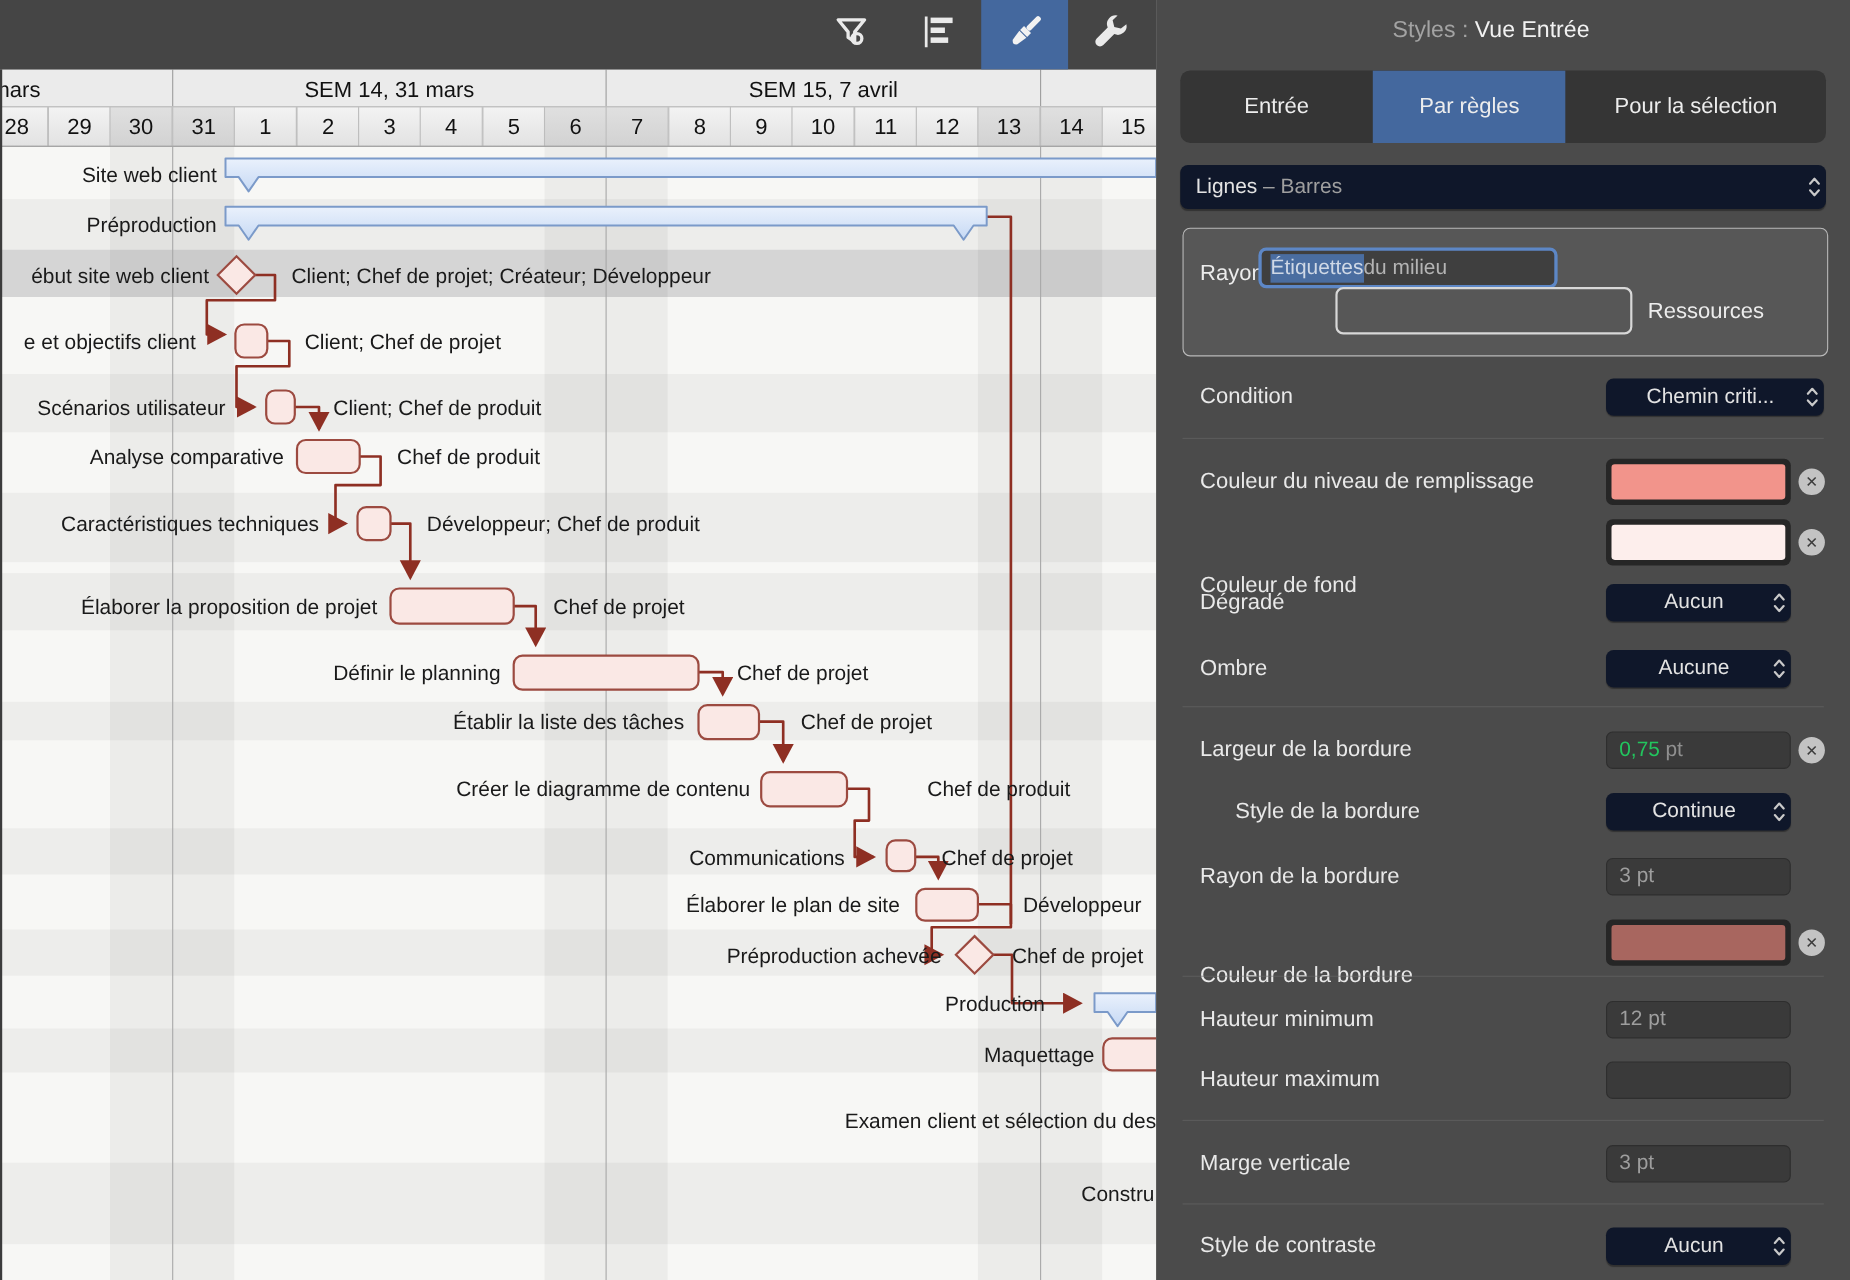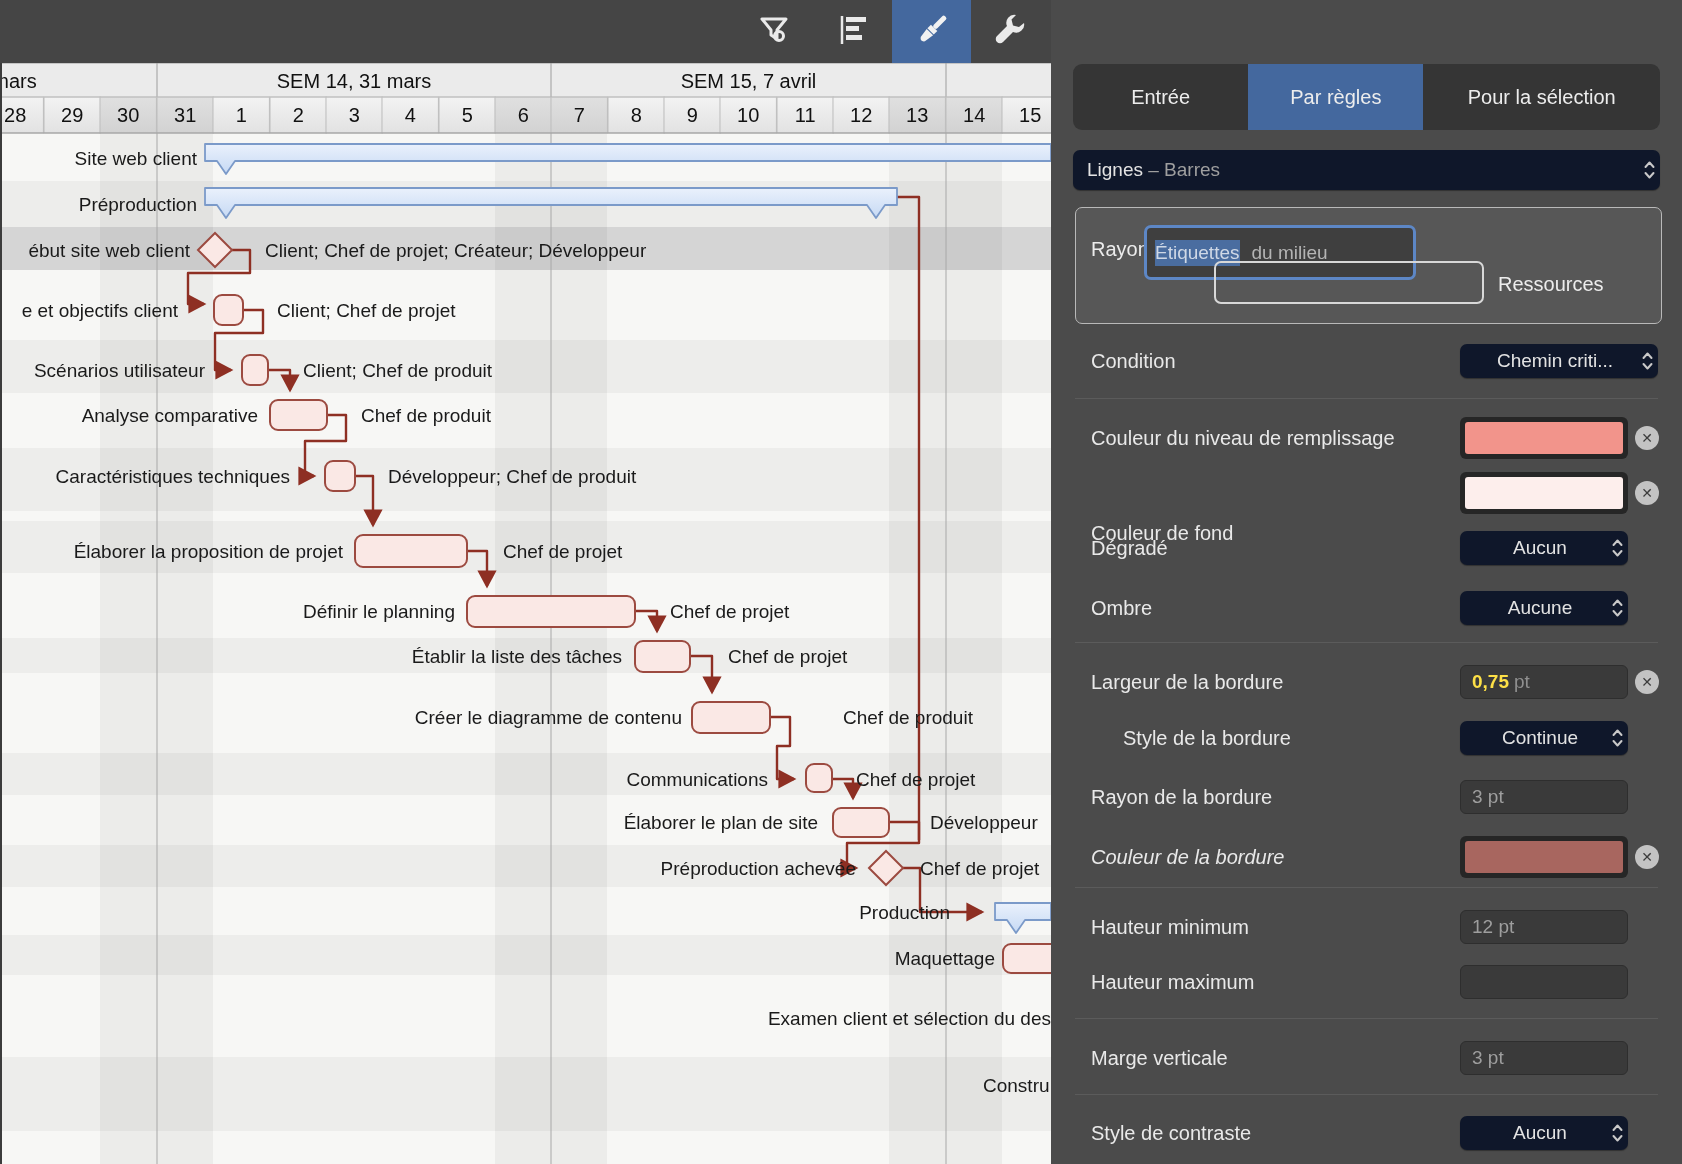--- a/index.html
+++ b/index.html
@@ -16,21 +16,21 @@
   #tabbar{position:absolute;left:22px;top:64px;width:587px;height:66px;background:#353535;border-radius:9px;display:flex;overflow:hidden;}
   .tab{flex:1;display:flex;align-items:center;justify-content:center;color:#ededed;font-size:20px;white-space:nowrap;}
   .tab.sel{background:#44689e;}
   .dd{position:absolute;background:#0f172a;border-radius:7px;display:flex;align-items:center;
       color:#e3e3e3;font-size:19px;box-shadow:0 1px 1px rgba(0,0,0,.35);}
   .dd .lbl{padding-left:14px;flex:1;white-space:nowrap;overflow:hidden;}
   .dd .dim{color:#9f9f9f;}
   .stepper{width:22px;flex:0 0 22px;display:flex;flex-direction:column;align-items:center;justify-content:center;gap:1px;}
   .inp{position:absolute;background:#3a3a3a;border-radius:6px;border:1px solid #2e2e2e;
        display:flex;align-items:center;font-size:19px;color:#9e9e9e;padding-left:11px;box-sizing:border-box;}
-  .inp .act{color:#fde047;font-weight:bold;} .inp .unit{color:#8f8f8f;margin-left:5px;}
+  .inp .act{color:#22c55e;} .inp .unit{color:#8f8f8f;margin-left:5px;}
   .well{position:absolute;background:#262626;border-radius:6px;padding:5px;box-sizing:border-box;}
   .well .swatch{width:100%;height:100%;border-radius:3px;}
   .clear-btn{position:absolute;width:24px;height:24px;border-radius:50%;background:#c3c3c3;color:#3c3c3c;
              font-size:14px;font-weight:bold;display:flex;align-items:center;justify-content:center;}
   .prow-label{position:absolute;left:40px;color:#e9e9e9;font-size:20px;white-space:nowrap;transform:translateY(-50%);}
   .pdivider{position:absolute;left:24px;right:24px;height:1px;background:#6a6a6a;opacity:.55;}
   #title-group{position:absolute;left:24px;width:585px;border:1px solid #b9b9b9;border-radius:7px;background:rgba(255,255,255,.07);}
   .tfield{position:absolute;border-radius:7px;box-sizing:border-box;}
   #titre-field{background:#3f3f3f;border:3px solid #5d87c6;color:#b4b4b4;font-size:19px;display:flex;align-items:center;padding-left:8px;white-space:nowrap;}
   #titre-field .selhl{background:#4a6da0;color:#cfd8e6;padding:2px 0;}
@@ -215,39 +215,43 @@
           </svg></span>
       </div>
       <div class="tool-tile" style="left: 971px;">
         <span><svg width="40" height="40" viewBox="0 0 40 40">
             <path d="M33 13 a8 8 0 0 1 -11 9 L12 32 a4 4 0 0 1 -6 -6 L16 16 a8 8 0 0 1 9 -11 l-4.5 4.5 1.5 6 6 1.5 Z" fill="#eaeaea"></path>
           </svg></span>
       </div>
     </div>
 
 <div id="inspector">
+  <div id="insp-title">
+    <span class="pfx">Styles :</span>
+    <span class="val">Vue Entrée</span>
+  </div>
   <div id="tabbar">
         <div class="tab">Entrée</div>
         <div class="tab sel">Par règles</div>
         <div class="tab" style="flex: 1.35 1 0%;">Pour la sélection</div>
       </div>
   <div class="dd" id="scope-dd" style="left:22px;top:150px;width:587px;height:40px;">
     <span class="lbl">
       <span>Lignes</span><span class="dim"> – Barres</span>
     </span>
     <span class="stepper">
           <svg width="13" height="22" viewBox="0 0 13 22">
             <path d="M2.5 8 L6.5 3.5 L10.5 8" fill="none" stroke="#c9c9c9" stroke-width="2" stroke-linecap="round" stroke-linejoin="round"></path>
             <path d="M2.5 14 L6.5 18.5 L10.5 14" fill="none" stroke="#c9c9c9" stroke-width="2" stroke-linecap="round" stroke-linejoin="round"></path>
           </svg>
         </span>
   </div>
   <div id="title-group" style="top:207px;height:115px;">
     <div class="glabel" style="left:15px;top:41px;">Rayon</div>
-    <div class="tfield" id="titre-field" style="left:68px;top:17px;width:272px;height:55px;gap:12px;">
+    <div class="tfield" id="titre-field" style="left:68px;top:17px;width:272px;height:37px;">
       <span class="selhl">Étiquettes</span>
           <span> du milieu</span>
     </div>
     <div class="tfield" id="res-field" style="left:138px;top:53px;width:270px;height:43px;"></div>
     <div class="glabel" style="left:422px;top:76px;">Ressources</div>
   </div>
   <div id="prows">
         <div class="prow-label" style="top: 361px;">Condition</div>
         <div class="dd" style="left: 409px; top: 344px; width: 198px; height: 34px;">
           <span class="lbl" style="text-align:center">Chemin criti...</span>
@@ -303,21 +307,21 @@
             <svg width="13" height="22" viewBox="0 0 13 22">
               <path d="M2.5 8 L6.5 3.5 L10.5 8" fill="none" stroke="#c9c9c9" stroke-width="2" stroke-linecap="round" stroke-linejoin="round"></path>
               <path d="M2.5 14 L6.5 18.5 L10.5 14" fill="none" stroke="#c9c9c9" stroke-width="2" stroke-linecap="round" stroke-linejoin="round"></path>
             </svg>
           </span>
         </div>
         <div class="prow-label" style="top: 797px;">Rayon de la bordure</div>
         <div class="inp" style="left: 409px; top: 780px; width: 168px; height: 34px;">
           <span>3 pt</span>
         </div>
-        <div class="prow-label" style="top: 857px; font-style: italic;">Couleur de la bordure</div>
+        <div class="prow-label" style="top: 887px;">Couleur de la bordure</div>
         <div class="well" style="left: 409px; top: 836px; width: 168px; height: 42px;">
           <div class="swatch" style="background:#a8665f"></div>
         </div>
         <div class="clear-btn" style="left: 584px; top: 845px;">✕</div>
         <div class="pdivider" style="top: 887px;"></div>
         <div class="prow-label" style="top: 927px;">Hauteur minimum</div>
         <div class="inp" style="left: 409px; top: 910px; width: 168px; height: 34px;">
           <span>12 pt</span>
         </div>
         <div class="prow-label" style="top: 982px;">Hauteur maximum</div>

